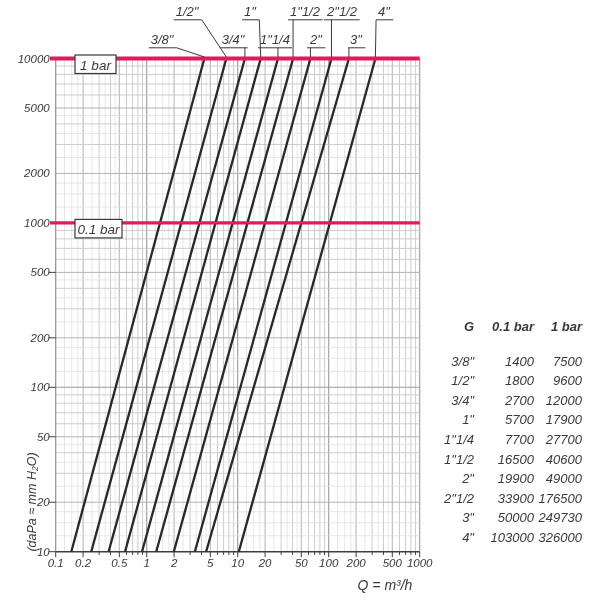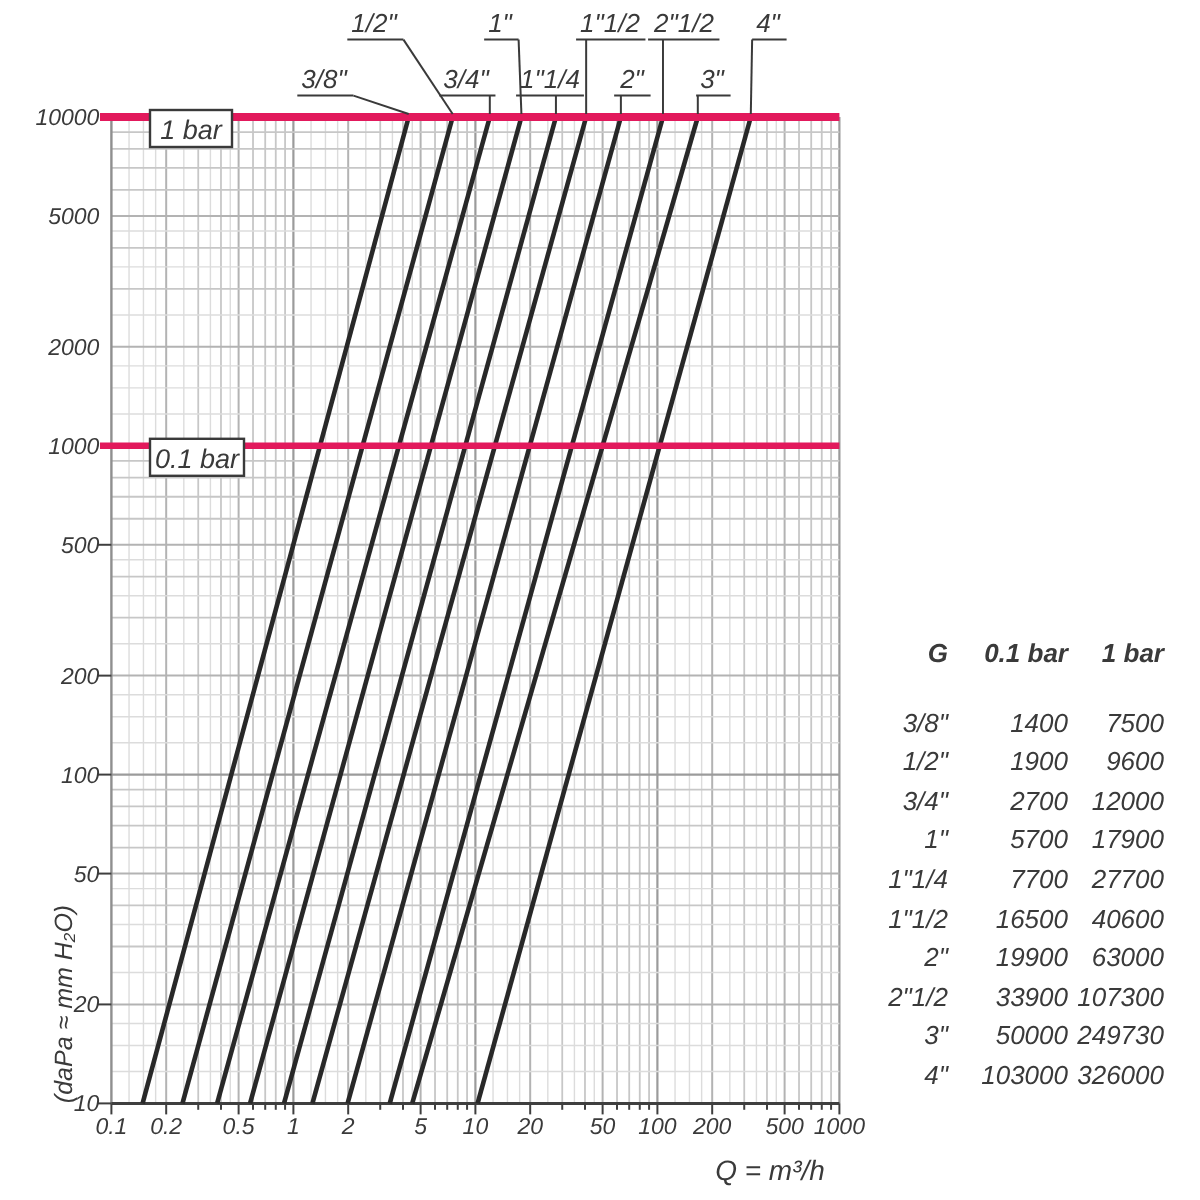--- a/index.html
+++ b/index.html
@@ -263,21 +263,21 @@
       <span>1 bar</span>
     </div>
     <div id="t-body">
         <div class="t-row">
           <span>3/8"</span>
           <span>1400</span>
           <span>7500</span>
         </div>
         <div class="t-row">
           <span>1/2"</span>
-          <span>1900</span>
+          <span>1800</span>
           <span>9600</span>
         </div>
         <div class="t-row">
           <span>3/4"</span>
           <span>2700</span>
           <span>12000</span>
         </div>
         <div class="t-row">
           <span>1"</span>
           <span>5700</span>
@@ -289,26 +289,26 @@
           <span>27700</span>
         </div>
         <div class="t-row">
           <span>1"1/2</span>
           <span>16500</span>
           <span>40600</span>
         </div>
         <div class="t-row">
           <span>2"</span>
           <span>19900</span>
-          <span>63000</span>
+          <span>49000</span>
         </div>
         <div class="t-row">
           <span>2"1/2</span>
           <span>33900</span>
-          <span>107300</span>
+          <span>176500</span>
         </div>
         <div class="t-row">
           <span>3"</span>
           <span>50000</span>
           <span>249730</span>
         </div>
         <div class="t-row">
           <span>4"</span>
           <span>103000</span>
           <span>326000</span>

